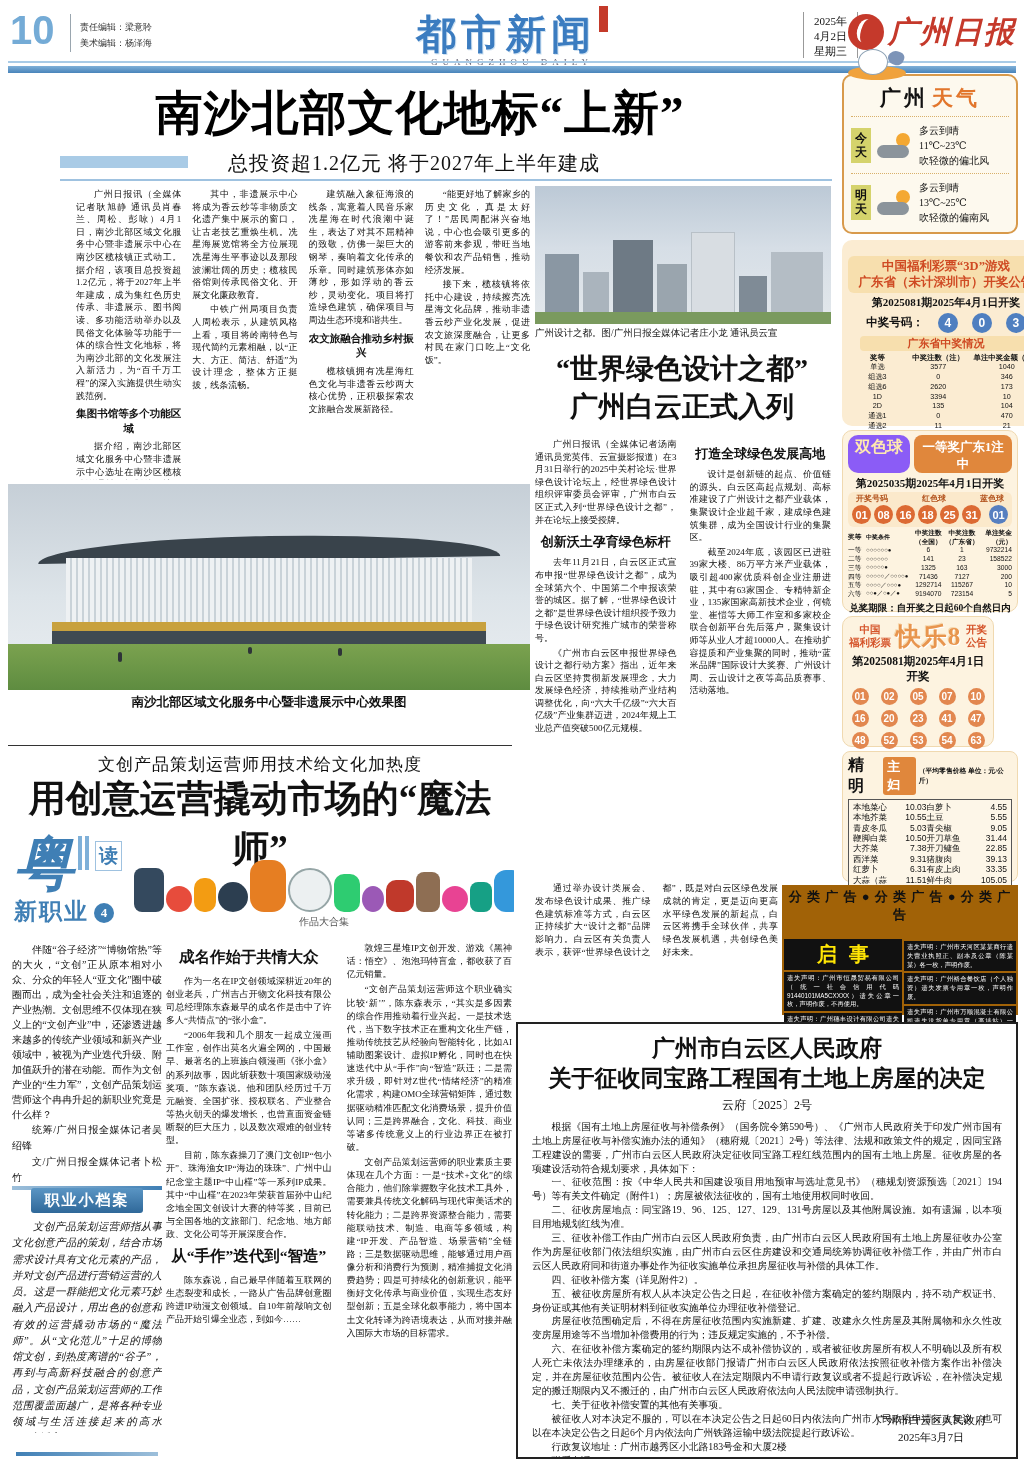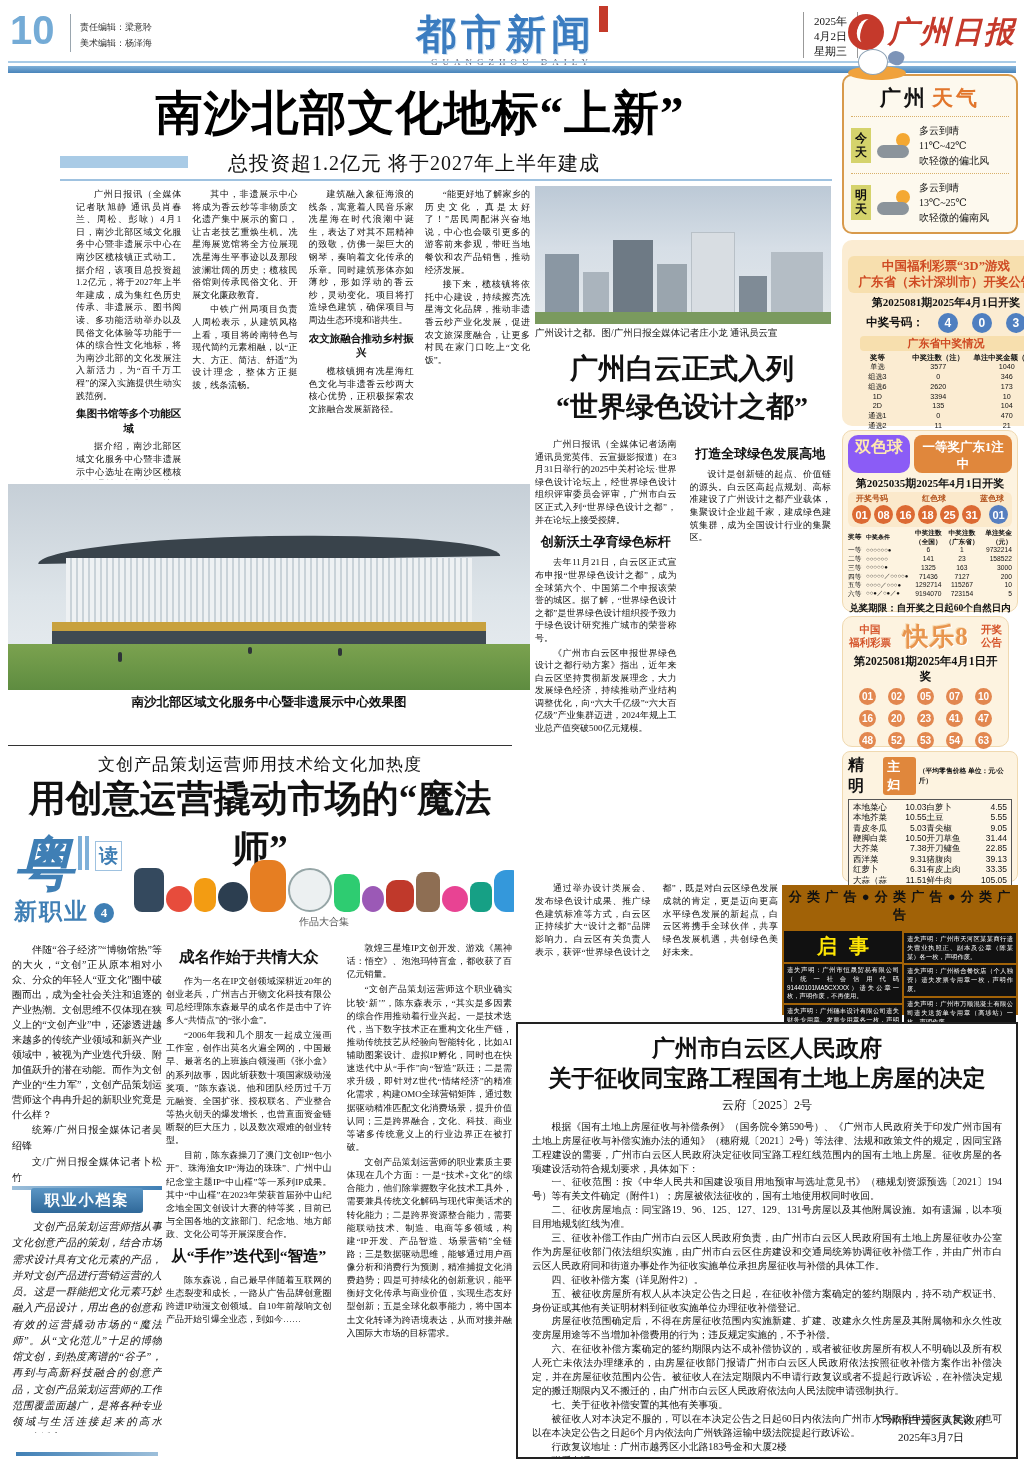--- a/index.html
+++ b/index.html
@@ -136,40 +136,40 @@
   .ssq-numsbox { background:#fbe9cb; border-radius:6px; padding:1px 4px 3px; }
   .ssq-lbl { display:flex; justify-content:space-between; font-size:8px; color:#b3541e; font-weight:bold; padding:0 4px; }
   .ssq-balls { display:flex; gap:3px; align-items:center; margin-top:1px; }
   .ssq-balls .bball { margin-left:auto; }
   .ssq-t { margin-top:2px; }
   .ssq-row { display:flex; font-size:6.7px; line-height:1.3; font-family:"Liberation Sans",sans-serif; align-items:center; }
   .ssq-row.hd { font-weight:bold; }
   .sc1 { width:11%; } .sc2 { width:28%; font-size:6px; } .sc3 { width:20%; text-align:center; } .sc4 { width:21%; text-align:center; } .sc5 { width:20%; text-align:right; }
   .ssq-note { text-align:center; font-size:9.5px; font-weight:bold; margin-top:3px; }
 
-  .kl8 { position:absolute; left:842px; top:616px; width:167px; height:131px; background:#fdf3e0; border:1px solid #f0d9b0; border-radius:10px; padding:3px 6px; }
+  .kl8 { position:absolute; left:842px; top:616px; width:152px; height:131px; background:#fdf3e0; border:1px solid #f0d9b0; border-radius:10px; padding:3px 6px; }
   .kl8-head { display:flex; justify-content:space-between; align-items:center; }
   .kl8-brand, .kl8-suffix { color:#d5542a; font-weight:bold; font-size:10.5px; text-align:center; line-height:1.2; }
   .kl8-name { color:#e8954e; font-size:25px; font-weight:bold; letter-spacing:1px; text-shadow:1px 1px 0 #fff, -1px -1px 0 #f6d8ae; }
   .kl8-draw { text-align:center; font-size:11.5px; font-weight:bold; margin:1px 0 4px; }
   .kl8-grid { display:flex; flex-wrap:wrap; gap:5px 12px; justify-content:center; padding:0 2px; }
 
   .prices { position:absolute; left:842px; top:751px; width:176px; height:131px; background:#fdf3e0; border:1px solid #f0d9b0; border-radius:8px; padding:3px 5px; }
   .pr-head { display:flex; align-items:center; gap:3px; }
   .pr-t1 { font-size:16px; font-weight:bold; letter-spacing:1px; }
   .pr-t2 { font-size:13px; font-weight:bold; color:#fff; background:#e0873c; padding:1px 4px; border-radius:3px; }
   .pr-note { font-size:6.8px; font-weight:bold; }
   .pr-grid { border:1px solid #555; background:#fdf6e8; margin-top:2px; padding:2px 4px;
              display:grid; grid-template-columns:1fr 35px 1fr 42px; font-size:8.5px; line-height:1.22; font-family:"Liberation Sans",sans-serif; }
   .pr-val { text-align:right; }
   .pr-footer { font-size:6.4px; text-align:center; color:#333; margin-top:2px; }
 
   .classified { position:absolute; left:782px; top:885px; width:236px; height:130px; background:#a16207; padding:2px; }
   .cl-banner { font-size:13px; font-weight:bold; text-align:center; letter-spacing:1px; padding:1px 0; }
-  .cl-body { display:flex; gap:2px; margin-top:6px; }
+  .cl-body { display:flex; gap:2px; margin-top:14px; }
   .cl-left { width:118px; } .cl-right { flex:1; }
   .cl-title { background:#111; color:#ffe604; font-size:20px; font-weight:bold; text-align:center; letter-spacing:12px; padding:2px 0 2px 12px; }
   .cl-ad { background:#111; color:#fff; font-size:6.3px; line-height:1.4; padding:2px 3px; margin-top:2px; text-align:justify; font-family:"Liberation Sans",sans-serif; }
   .cl-left .cl-ad:first-of-type { margin-top:2px; }
 
   
   .notice { position:absolute; left:516px; top:1022px; width:502px; height:437px; border:2px solid #222; background:#fff; padding:10px 14px; overflow:hidden; }
   .nt-title { text-align:center; font-size:23px; font-weight:bold; line-height:1.3; }
   .nt-docno { text-align:center; font-size:12px; margin:3px 0 6px; }
   .nt-body p { font-size:9.8px; line-height:1.42; text-align:justify; text-indent:2em; }
@@ -248,33 +248,34 @@
     <div style="left:48px;bottom:0;width:26px;height:52px;background:#aab4bd;"></div>
     <div style="left:78px;bottom:0;width:40px;height:84px;background:#6e7a85;"></div>
     <div style="left:122px;bottom:0;width:30px;height:60px;background:#9aa5ae;"></div>
     <div style="left:156px;bottom:0;width:44px;height:92px;background:#d8dde2;border:1px solid #b8c0c7;"></div>
     <div style="left:204px;bottom:0;width:28px;height:48px;background:#7f8b96;"></div>
     <div style="left:236px;bottom:0;width:52px;height:72px;background:#b4bdc5;"></div>
     <div style="left:0;bottom:0;width:100%;height:12px;background:#7a9a5e;"></div>
   </div>
   <div class="by-caption">广州设计之都。图/广州日报全媒体记者庄小龙 通讯员云宣</div>
   <div class="by-title">
+    <div>“世界绿色设计之都”</div>
     <div>广州白云正式入列</div>
-    <div>“世界绿色设计之都”</div>
   </div>
   <div class="by-cols">
     <div class="col">
       <p>广州日报讯（全媒体记者汤南 通讯员党英伟、云宣摄影报道）在3月31日举行的2025中关村论坛·世界绿色设计论坛上，经世界绿色设计组织评审委员会评审，广州市白云区正式入列“世界绿色设计之都”，并在论坛上接受授牌。</p>
       <h3>创新沃土孕育绿色标杆</h3>
       <p>去年11月21日，白云区正式宣布申报“世界绿色设计之都”，成为全球第六个、中国第二个申报该荣誉的城区。据了解，“世界绿色设计之都”是世界绿色设计组织授予致力于绿色设计研究推广城市的荣誉称号。</p>
       <p>《广州市白云区申报世界绿色设计之都行动方案》指出，近年来白云区坚持贯彻新发展理念，大力发展绿色经济，持续推动产业结构调整优化，向“六大千亿级”“六大百亿级”产业集群迈进，2024年规上工业总产值突破500亿元规模。</p>
     </div>
     <div class="col">
       <h3>打造全球绿色发展高地</h3>
       <p>设计是创新链的起点、价值链的源头。白云区高起点规划、高标准建设了广州设计之都产业载体，集聚设计企业超千家，建成绿色建筑集群，成为全国设计行业的集聚区。</p>
+      <p>截至2024年底，该园区已进驻39家大楼、86万平方米产业载体，吸引超400家优质科创企业注册进驻，其中有63家国企、专精特新企业，135家国家高新技术企业，何镜堂、崔愷等大师工作室和多家校企联合创新平台先后落户，聚集设计师等从业人才超10000人。在推动扩容提质和产业集聚的同时，推动“蓝米品牌”国际设计大奖赛、广州设计周、云山设计之夜等高品质赛事、活动落地。</p>
     </div>
   </div>
   <div class="by-cont">
     <p>通过举办设计类展会、发布绿色设计成果、推广绿色建筑标准等方式，白云区正持续扩大“设计之都”品牌影响力。白云区有关负责人表示，获评“世界绿色设计之都”，既是对白云区绿色发展成就的肯定，更是迈向更高水平绿色发展的新起点，白云区将携手全球伙伴，共享绿色发展机遇，共创绿色美好未来。</p>
   </div>
 
   <div class="feature">
     <div class="feat-kicker">文创产品策划运营师用技术给文化加热度</div>
     <div class="feat-headline">用创意运营撬动市场的“魔法师”</div>
 
@@ -346,21 +347,21 @@
 
   <div class="wx">
     <div class="wx-title">
       <span class="wx-city">广州</span><span class="wx-tag">天气</span>
     </div>
     <div class="wx-row">
       <div class="wx-day">今天</div>
       <div class="wi"></div>
       <div class="wx-info">
         <div>多云到晴</div>
-        <div>11℃~42℃</div>
+        <div>11℃~23℃</div>
         <div>吹轻微的偏北风</div>
       </div>
     </div>
     <div class="wx-row">
       <div class="wx-day">明天</div>
       <div class="wi"></div>
       <div class="wx-info">
         <div>多云到晴</div>
         <div>13℃~25℃</div>
         <div>吹轻微的偏南风</div>

